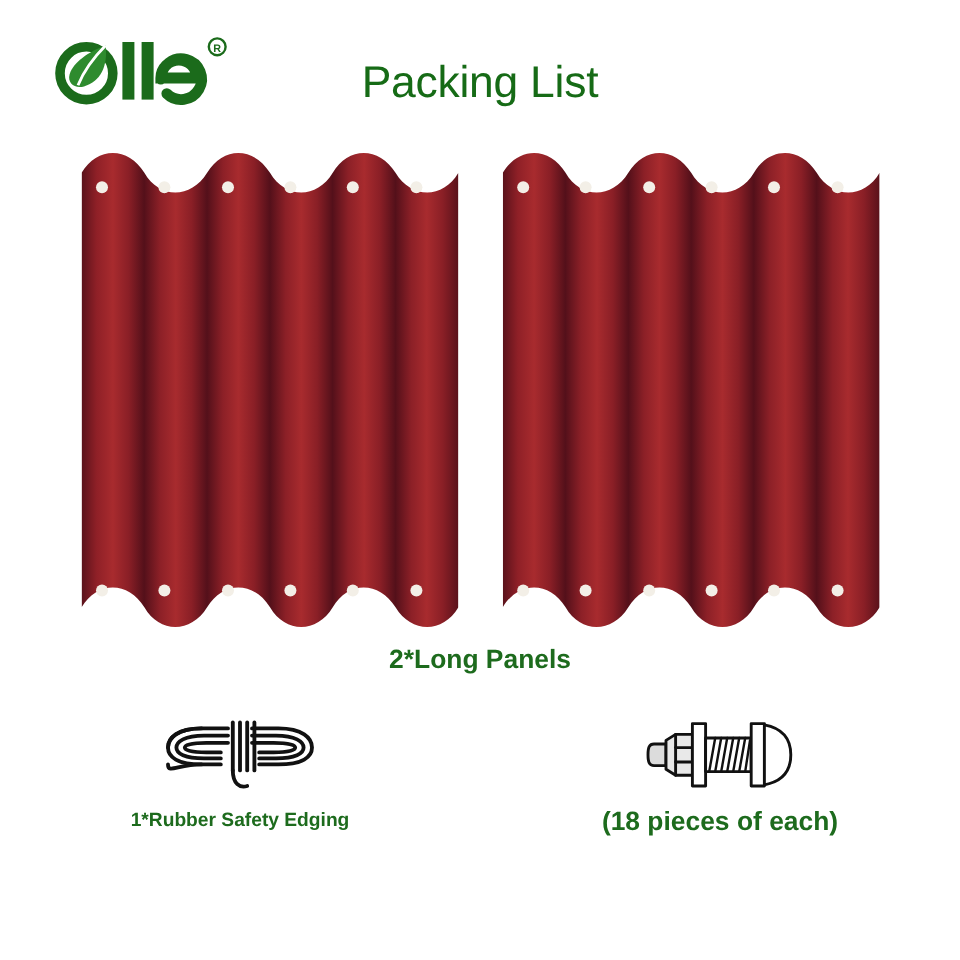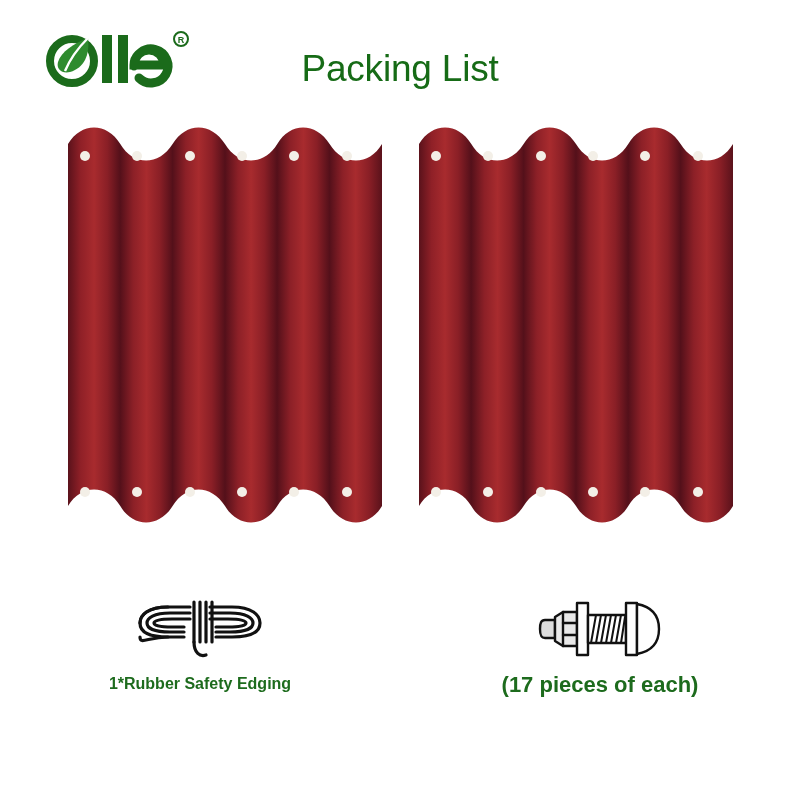--- a/index.html
+++ b/index.html
@@ -260,20 +260,21 @@
           <circle cx="69" cy="372" r="5"></circle>
           <circle cx="122" cy="372" r="5"></circle>
           <circle cx="174" cy="372" r="5"></circle>
           <circle cx="226" cy="372" r="5"></circle>
           <circle cx="279" cy="372" r="5"></circle>
         </g>
       </svg>
     </div>
   </div>
 
+  <div class="panels-caption">2*Long Panels</div>
 
   <div class="parts-row">
 
     <div class="part left">
       <div class="part-icon">
         <svg width="132" height="72" viewBox="0 0 132 72" aria-hidden="true">
           <g fill="none" stroke="#111111" stroke-width="3.2" stroke-linecap="round">
 
             <path d="M56 14 H34 C 14 14 6 22 6 30 C 6 38 14 44 34 44 H50"></path>
             <path d="M56 20 H36 C 20 20 13 25 13 30 C 13 35 20 39 36 39 H50"></path>
@@ -323,17 +324,17 @@
               <path d="M79 50 L 84 22"></path>
               <path d="M84 50 L 88 24"></path>
             </g>
 
             <rect x="89" y="10" width="11" height="52" fill="#ffffff"></rect>
 
             <path d="M100 11 C 116 14 122 24 122 36 C 122 48 116 58 100 61 Z" fill="#ffffff"></path>
           </g>
         </svg>
       </div>
-      <div class="part-sublabel">(17 pieces of each)</div>
+      <div class="part-sublabel">(18 pieces of each)</div>
     </div>
   </div>
 
 </div>
 
 </body></html>

